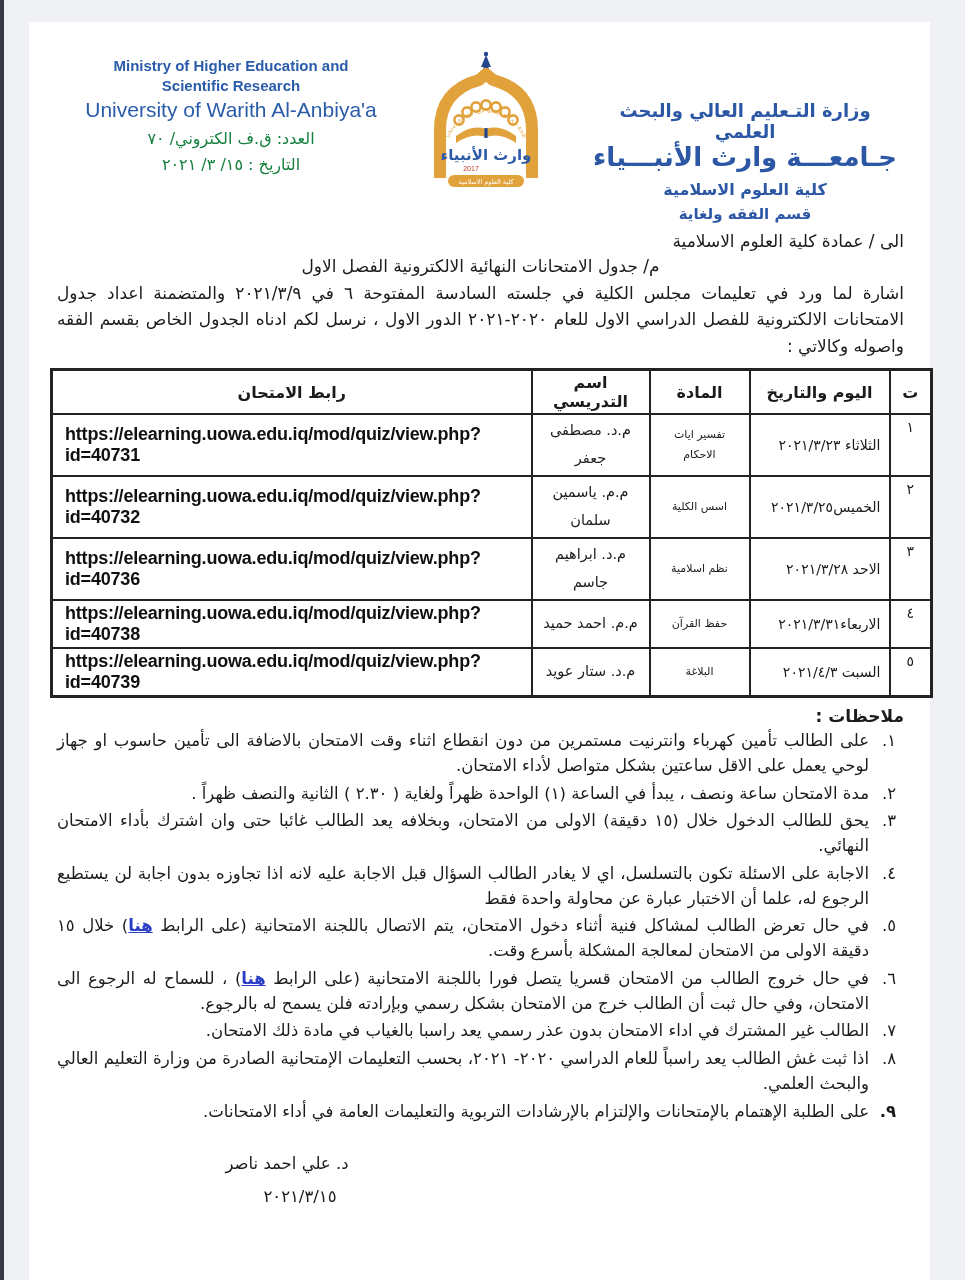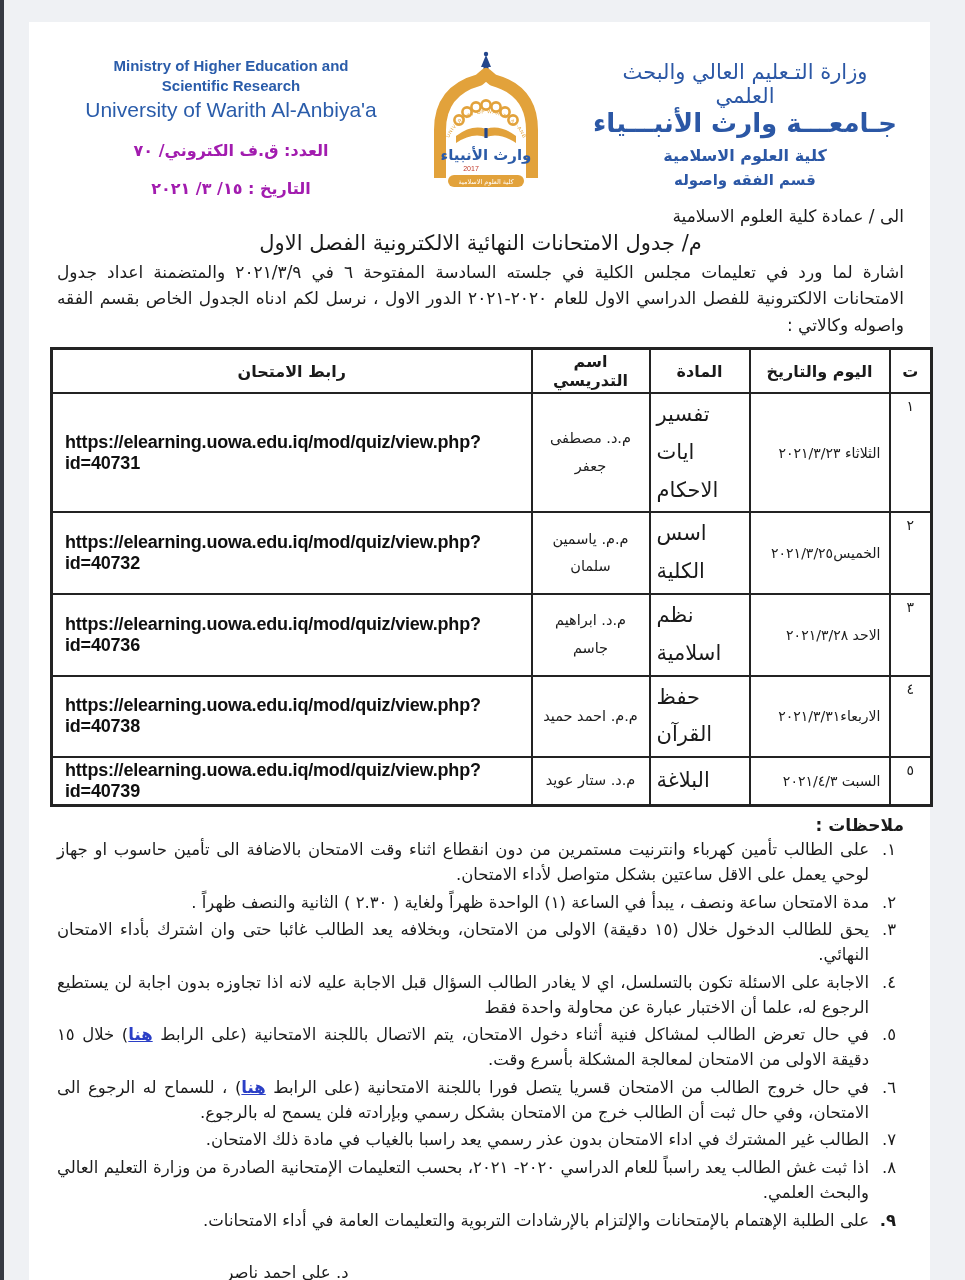--- a/index.html
+++ b/index.html
@@ -14,47 +14,47 @@
   .page {
     position:absolute; left:29px; top:22px; width:901px; height:1258px;
     background:#ffffff;
   }
 
   
   .letterhead { display:flex; justify-content:space-between; align-items:flex-start; padding:34px 30px 0 52px; }
   .lh-en { width:300px; text-align:center; color:#2a5caa; }
   .lh-en .min-line { font-size:15px; font-weight:600; line-height:1.3; font-family:"Liberation Sans","DejaVu Sans",sans-serif; }
   .lh-en .univ { font-size:21px; font-weight:400; margin-top:3px; font-family:"Liberation Sans","DejaVu Sans",sans-serif; }
-  .lh-en .ar-line { font-size:16px; margin-top:19px; color:#a21caf;font-weight:bold; }
+  .lh-en .ar-line { font-size:16px; margin-top:7px; color:#15803d; }
   .lh-logo { width:134px; flex:0 0 auto; margin-top:-6px; }
   .lh-ar { width:310px; text-align:center; color:#2b57a5; padding-top:4px; }
-  .lh-ar .min { font-size:21px; font-weight:normal; }
+  .lh-ar .min { font-size:18px; font-weight:bold;margin-top:40px; }
   .lh-ar .univ { font-size:26px; font-weight:bold; }
   .lh-ar .col { font-size:16px; font-weight:bold; margin-top:8px; }
   .lh-ar .dep { font-size:15px; font-weight:bold; margin-top:6px; }
 
   
   main { padding:2px 26px 0 28px; }
   .to-line { font-size:17px; margin-top:6px; text-align:right; }
-  .subject-line { font-size:21px; margin-top:5px; text-align:center; }
+  .subject-line { font-size:17px; margin-top:5px; text-align:center; }
   .intro-par { font-size:17px; margin-top:4px; text-align:justify; line-height:1.55; }
 
   
   .table-wrap { margin:9px -29px 0 -7px; }
   table.exam-table { width:100%; border-collapse:collapse; table-layout:fixed; border:3px solid #232323; }
   .exam-table th, .exam-table td { border:2.5px solid #232323; padding:2px 6px; vertical-align:middle; }
   .exam-table th { height:44px; font-size:16px; font-weight:bold; text-align:center; }
   .c-num  { width:42px; }
   .c-date { width:140px; }
   .c-subj { width:100px; }
   .c-teach{ width:118px; }
   .c-link { width:auto; }
   td.t-no   { vertical-align:top; text-align:center; font-size:14px; padding-top:4px; }
   td.t-date { text-align:right; font-size:14px; padding-right:8px; white-space:nowrap; }
-  td.t-subj { text-align:left; font-size:21px; line-height:1.8; }
+  td.t-subj { text-align:center; font-size:11px; line-height:1.8; }
   td.t-teach{ text-align:center; font-size:14.5px; line-height:1.9; }
   td.t-link { direction:ltr; text-align:left; padding-left:12px;
               font-family:"Liberation Sans","DejaVu Sans",sans-serif;
               font-size:18px; font-weight:600; color:#101010; letter-spacing:-0.2px; }
   tr.r-tall td { height:62px; }
   tr.r-short td { height:34px; }
 
   
   .notes-heading { font-size:17px; font-weight:bold; margin-top:8px; text-align:right; }
   .notes { margin-top:2px; padding-right:8px; }
@@ -125,21 +125,21 @@
 
           <rect x="29" y="125" width="76" height="12" rx="6" fill="#E2A23B"></rect>
           <text x="67" y="134" font-size="6.5" fill="#ffffff" text-anchor="middle" font-family="DejaVu Sans, sans-serif">كلية العلوم الاسلامية</text>
         </svg>
       </div>
 
       <div class="lh-ar" dir="rtl">
         <div class="min">وزارة التـعليم العالي والبحث العلمي</div>
         <div class="univ">جـامعـــة وارث الأنبـــياء</div>
         <div class="col">كلية العلوم الاسلامية</div>
-        <div class="dep">قسم الفقه واصوله</div>
+        <div class="dep">قسم الفقه ولغاية</div>
       </div>
     </header>
 
     <main dir="rtl">
 
       <div class="to-line">الى / عمادة كلية العلوم الاسلامية</div>
       <div class="subject-line">م/ جدول الامتحانات النهائية الالكترونية الفصل الاول</div>
       <div class="intro-par">اشارة لما ورد في تعليمات مجلس الكلية في جلسته السادسة المفتوحة ٦ في ٢٠٢١/٣/٩ والمتضمنة اعداد جدول الامتحانات الالكترونية للفصل الدراسي الاول للعام ٢٠٢٠-٢٠٢١ الدور الاول ، نرسل لكم ادناه الجدول الخاص بقسم الفقه واصوله وكالاتي :</div>
 
       <div class="table-wrap">

